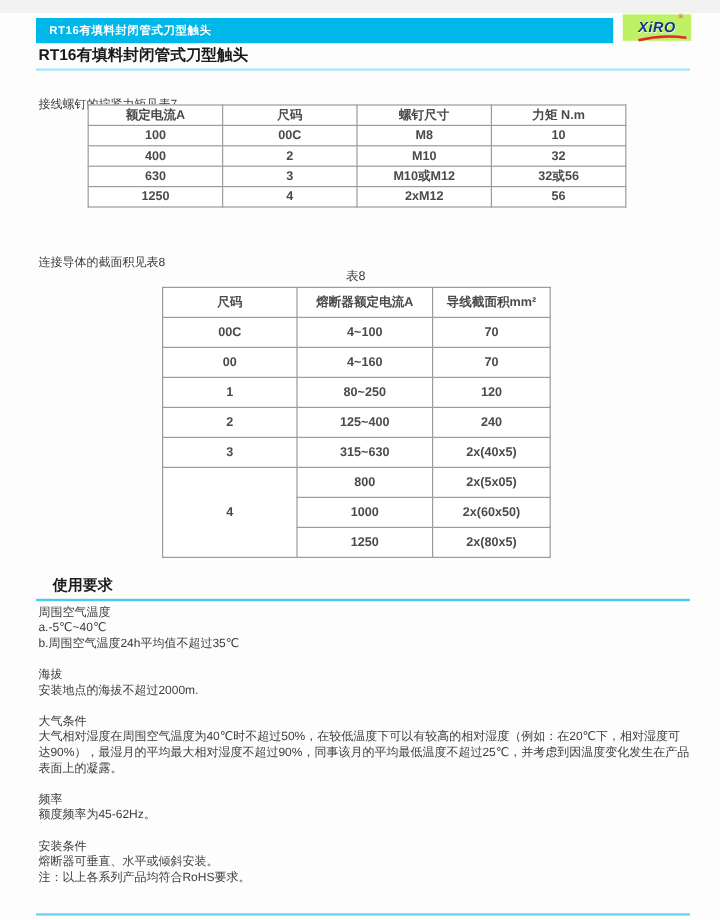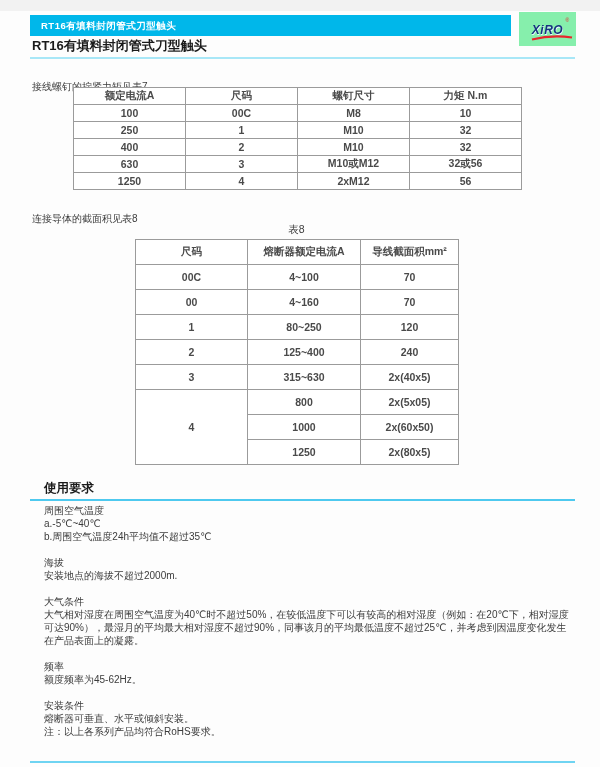--- a/index.html
+++ b/index.html
@@ -5,22 +5,22 @@
   * { margin:0; padding:0; box-sizing:border-box; }
   html,body { width:600px; height:767px; }
   body { font-family:"Liberation Sans","DejaVu Sans",sans-serif; background:#ffffff; }
   .page { position:relative; width:600px; height:767px; background:#fdfdfd; overflow:hidden;padding-left:24px; }
   .top-margin-strip { position:absolute; left:0; top:0; width:600px; height:11px; background:#f2f2f2; }
 
   
   .topbar { position:absolute; left:30px; top:15px; width:481px; height:21px;
             background:#00b7ea; color:#ffffff; font-size:9.5px; font-weight:bold;
             line-height:21px; padding-left:11px; letter-spacing:0.5px; }
-  .logo-box { position:absolute; left:519px; top:12px; width:57px; height:34px;
-              background:#86efac; display:flex; align-items:center; justify-content:center; }
+  .logo-box { position:absolute; left:519px; top:12px; width:57px; height:22px;
+              background:#bef264; display:flex; align-items:center; justify-content:center; }
   .logo-inner { position:relative; }
   .logo-text { font-size:12px; font-weight:bold; font-style:italic; color:#15357e;
                text-shadow:0.5px 0.5px 0 #eaf9ff; letter-spacing:0.5px; }
   .logo-reg { position:absolute; right:-6px; top:-3px; font-size:5px; color:#e8262c; font-style:normal; }
   .logo-swoosh { position:absolute; left:-1px; bottom:-3px; }
 
   .page-title { position:absolute; left:32px; top:37px; font-size:13px; font-weight:bold; color:#1a1a1a; }
   .rule-title { position:absolute; left:30px; top:57px; width:545px; height:2px; background:#a8e7f7; }
 
   .intro { position:absolute; font-size:10px; color:#3c3c3c; }
@@ -37,21 +37,21 @@
   .t7 { left:73px; top:87px; width:449px; font-size:10.5px; }
   .t7 th, .t7 td { height:17px; }
   .t8 { left:135px; top:239px; width:323px; font-size:10.5px; }
   .t8 th, .t8 td { height:25px; }
 
   .usage-heading { position:absolute; left:44px; top:480px; font-size:12.5px; font-weight:bold; color:#1a1a1a; }
   .rule-usage { position:absolute; left:30px; top:499px; width:545px; height:2px; background:#4ec9ef; }
 
   .usage-body { position:absolute; left:32px; top:504px; width:543px;
                 font-size:10px; color:#3c3c3c; line-height:13px; }
-  .ublock { margin-bottom:13px;margin-left:12px; }
+  .ublock { margin-bottom:13px; }
 
   .rule-bottom { position:absolute; left:30px; top:761px; width:545px; height:2px; background:#6fd4f2; }
 </style>
 </head>
 <body>
 
 <div class="page">
   <div class="top-margin-strip"></div>
 
   <div class="topbar">
@@ -83,26 +83,20 @@
         </tr>
       </thead>
       <tbody>
         <tr>
           <td>100</td>
           <td>00C</td>
           <td>M8</td>
           <td>10</td>
         </tr>
         <tr>
-          <td>250</td>
-          <td>1</td>
-          <td>M10</td>
-          <td>32</td>
-        </tr>
-        <tr>
           <td>400</td>
           <td>2</td>
           <td>M10</td>
           <td>32</td>
         </tr>
         <tr>
           <td>630</td>
           <td>3</td>
           <td>M10或M12</td>
           <td>32或56</td>

